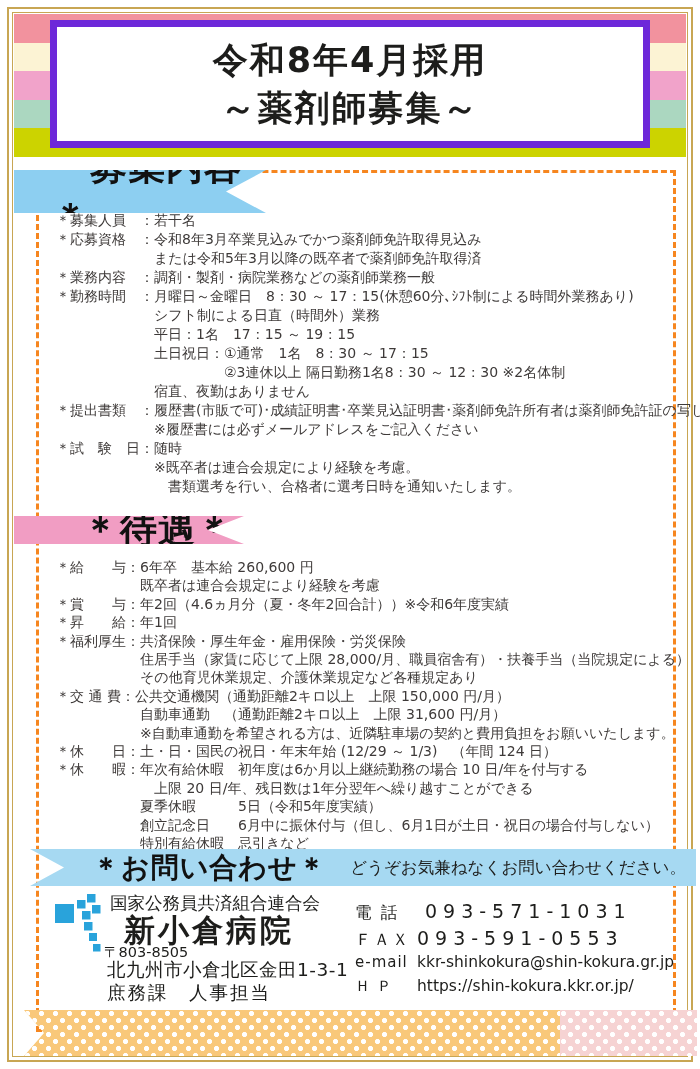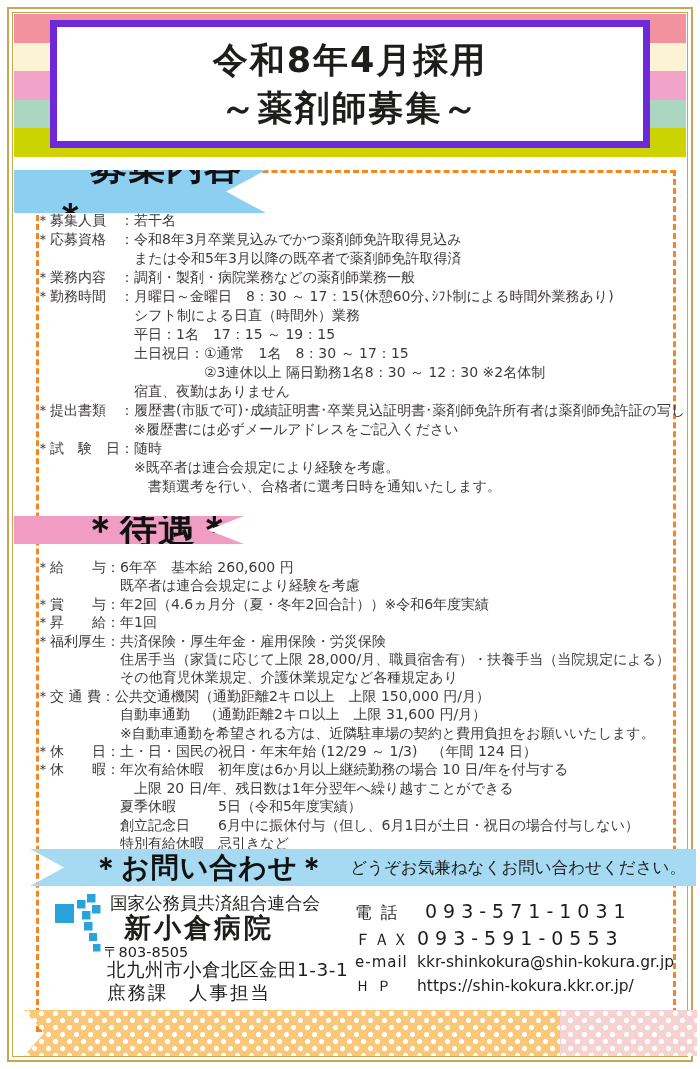--- a/index.html
+++ b/index.html
@@ -25,36 +25,36 @@
 
   
   .ribbon{background:#8dcff1;display:flex;align-items:center;color:#111;
           font-weight:800;font-size:37px;letter-spacing:1px;
           clip-path:polygon(0 0,100% 0,calc(100% - 40px) 50%,100% 100%,0 100%);}
   .ribbon-recruit{left:14px;top:170px;width:252px;height:43px;padding-left:38px;box-sizing:border-box;}
   .ribbon-benefit{left:14px;top:516px;width:230px;height:28px;background:#f19dc3;padding-left:68px;box-sizing:border-box;
           clip-path:polygon(0 0,100% 0,calc(100% - 36px) 50%,100% 100%,0 100%);}
 
   
-  .rows{left:36px;width:628px;}
+  .rows{left:56px;width:628px;}
   .rows-recruit{top:211px;}
   .rows-benefit{top:558px;}
   .row{white-space:pre;font-size:14px;line-height:19px;color:#3e3a39;}
   .rows-benefit .row{line-height:18.4px;}
 
   
   .contact-banner{left:30px;top:849px;width:666px;height:37px;background:#a6d9f2;
           display:flex;align-items:center;
           clip-path:polygon(0 0,100% 0,100% 100%,0 100%,34px 50%);}
   .contact-title{font-size:28px;font-weight:800;color:#111;margin-left:62px;letter-spacing:1px;}
   .contact-note{font-size:16.5px;color:#1d1d1b;margin-left:auto;margin-right:10px;}
 
   
   .org-name{left:110px;top:891px;font-size:17.5px;color:#1d1d1b;}
-  .hospital-name{left:124px;top:910px;font-size:27px;font-weight:700;color:#1d1d1b;letter-spacing:3px;}
+  .hospital-name{left:124px;top:910px;font-size:31px;font-weight:700;color:#1d1d1b;letter-spacing:3px;}
   .postal{left:104px;top:943px;font-size:14.5px;color:#1d1d1b;}
   .address{left:107px;top:957px;font-size:18.5px;color:#1d1d1b;letter-spacing:0.5px;}
   .department{left:107px;top:980px;font-size:18.5px;color:#1d1d1b;letter-spacing:2px;}
   .logo{left:54px;top:892px;width:48px;height:64px;}
 
   .contact-row{left:355px;width:330px;display:flex;align-items:baseline;color:#1d1d1b;}
   .contact-row .lbl{width:62px;flex:0 0 62px;}
   .row-tel{top:900px;gap:8px;}  .row-fax{top:927px;}  .row-email{top:953px;}  .row-hp{top:977px;}
   .row-tel .lbl,.row-fax .lbl{font-size:16.5px;letter-spacing:2px;}
   .row-email .lbl,.row-hp .lbl{font-size:15px;letter-spacing:1px;}

